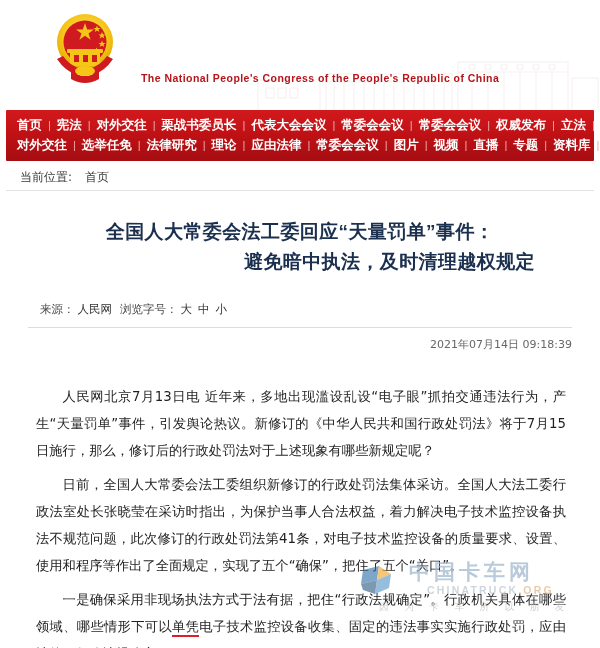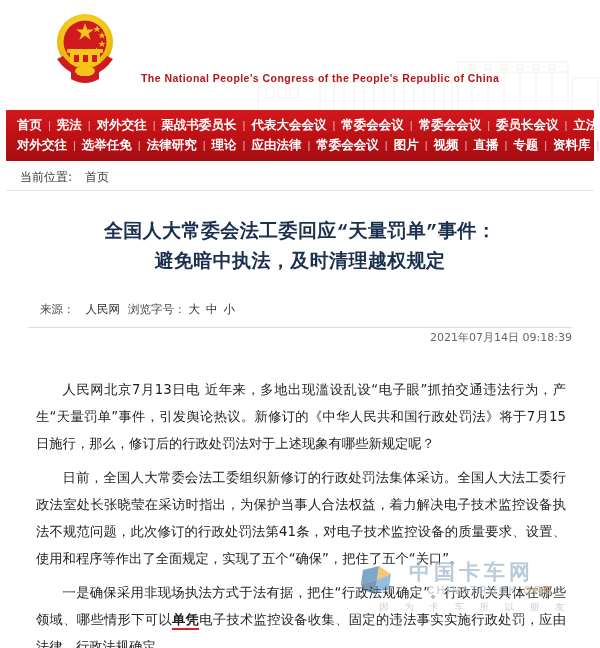--- a/index.html
+++ b/index.html
@@ -103,79 +103,78 @@
     white-space: nowrap;
   }
   .crumb-link { color: #3a3a3a; text-decoration: none; margin-left: 9px; }
 
   
   .article { position: relative; padding: 0 28px; }
   .headline {
     margin: 26px auto 0 auto;
     width: 470px;
     text-align: center;
-    font-family: Liberation Mono, monospace;
+    font-family: Liberation Sans, sans-serif;
     font-weight: bold;
     font-size: 19px;
     line-height: 30px;
     color: #1b2f4e;
     letter-spacing: .4px;
   }
-  .headline .l2 { display: block; }
+  .headline .l2 { display: block; text-align: right; }
 
   .meta-row {
     position: relative;
     margin-top: 22px;
     height: 20px;
     padding-left: 12px;
   }
   .meta-left {
     font-size: 11.5px;
     color: #4a4a4a;
     font-family: "DejaVu Sans", "Liberation Sans", sans-serif;
     white-space: nowrap;
   }
-  .meta-left .src-val { color: #333; margin: 0 8px 0 11px; }
+  .meta-left .src-val { color: #333; margin: 0 8px 0 3px; }
   .size-btn { color: #333; padding: 0 3px; text-decoration: none; }
 
   .meta-rule {
     margin: 8px 0 0 0;
     height: 1px;
     background: #dcdcdc;
   }
   .date {
     position: absolute;
     right: 0; top: 0;
     font-size: 11px;
     color: #666;
     font-family: "DejaVu Sans", "Liberation Sans", sans-serif;
     white-space: nowrap;
   }
   .meta-wrap { position: relative; }
   .date-line {
     position: relative;
     height: 22px;
-    margin-top: 2px;
+    margin-top: 9px;
   }
 
   .body-text {
     margin-top: 24px;
     padding: 0 6px 0 8px;
     font-family: "DejaVu Sans", "Liberation Sans", sans-serif;
     font-size: 13.3px;
     line-height: 27px;
     color: #1f1f1f;
     text-align: justify;
     text-justify: inter-ideograph;
   }
   .body-text p { margin: 0 0 7px 0; text-indent: 2em; }
   .underline-red {
     border-bottom: 2.5px solid #d8222a;
     padding-bottom: 1px;
-    font-weight: bold;
   }
 
   
   .watermark {
     position: absolute;
     right: 12px;
     bottom: 28px;
     width: 235px;
     height: 62px;
     pointer-events: none;
@@ -307,21 +306,21 @@
         <a class="nav-item" href="#">对外交往</a>
         <span class="nav-sep">|</span>
         <a class="nav-item" href="#">栗战书委员长</a>
         <span class="nav-sep">|</span>
         <a class="nav-item" href="#">代表大会会议</a>
         <span class="nav-sep">|</span>
         <a class="nav-item" href="#">常委会会议</a>
         <span class="nav-sep">|</span>
         <a class="nav-item" href="#">常委会会议</a>
         <span class="nav-sep">|</span>
-        <a class="nav-item" href="#">委员长会议</a>
+        <a class="nav-item" href="#">权威发布</a>
         <span class="nav-sep">|</span>
         <a class="nav-item" href="#">立法</a>
         <span class="nav-sep">|</span>
         <a class="nav-item" href="#">监督</a>
       </div>
     <div class="nav-row" id="nav-row-2">
         <a class="nav-item" href="#">对外交往</a>
         <span class="nav-sep">|</span>
         <a class="nav-item" href="#">选举任免</a>
         <span class="nav-sep">|</span>

